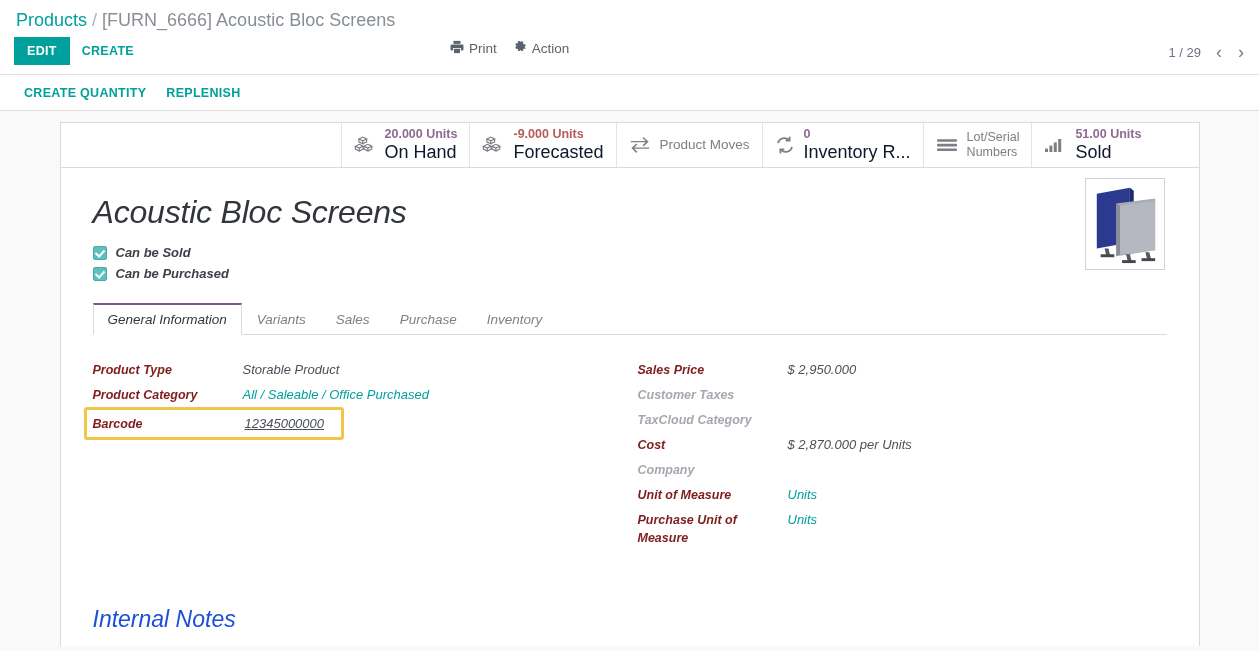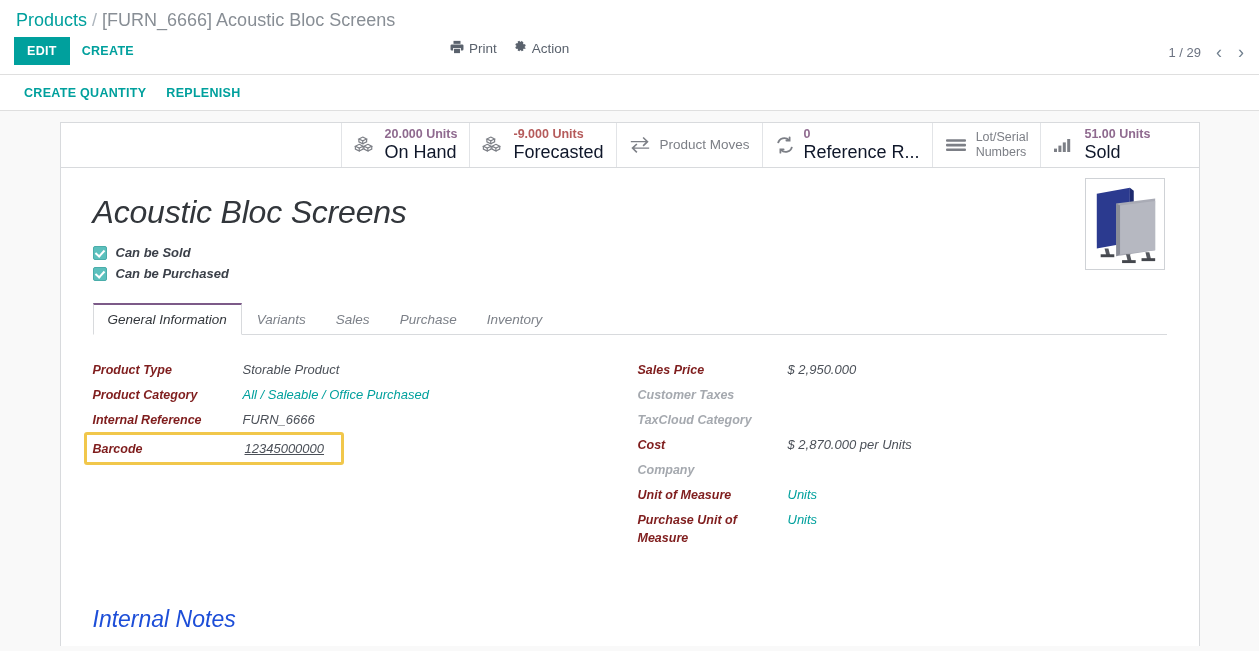--- a/index.html
+++ b/index.html
@@ -452,21 +452,21 @@
         <span class="stat-icon">
           <svg width="20" height="18" viewBox="0 0 20 18" fill="none" stroke="#7c7f86" stroke-width="1.8">
             <path d="M3.1 7.2A6.3 6.3 0 0 1 14 4.2"></path>
             <path d="M16.9 10.8A6.3 6.3 0 0 1 6 13.8"></path>
             <path d="M14.6 1.3v3.2h-3.2" stroke-linecap="round"></path>
             <path d="M5.4 16.7v-3.2h3.2" stroke-linecap="round"></path>
           </svg>
         </span>
         <span class="stat-text">
           <div class="stat-val">0</div>
-          <div class="stat-lbl">Reference R...</div>
+          <div class="stat-lbl">Inventory R...</div>
         </span>
       </div>
 
       <div class="stat-btn">
         <span class="stat-icon">
           <svg width="22" height="18" viewBox="0 0 22 18" fill="#7c7f86">
             <rect x="1" y="3.2" width="20" height="2.6" rx="1"></rect>
             <rect x="1" y="7.8" width="20" height="2.6" rx="1"></rect>
             <rect x="1" y="12.4" width="20" height="2.6" rx="1"></rect>
           </svg>
@@ -543,24 +543,20 @@
 
         <div class="col col-left">
           <div class="f-row">
             <div class="f-lbl">Product Type</div>
             <div class="f-val">Storable Product</div>
           </div>
           <div class="f-row">
             <div class="f-lbl">Product Category</div>
             <div class="f-val link">All / Saleable / Office Purchased</div>
           </div>
-          <div class="f-row">
-            <div class="f-lbl">Internal Reference</div>
-            <div class="f-val">FURN_6666</div>
-          </div>
           <div class="f-row highlight">
             <div class="f-lbl">Barcode</div>
             <div class="f-val underlined">12345000000</div>
           </div>
         </div>
 
         <div class="col col-right">
           <div class="f-row">
             <div class="f-lbl">Sales Price</div>
             <div class="f-val">$ 2,950.000</div>

